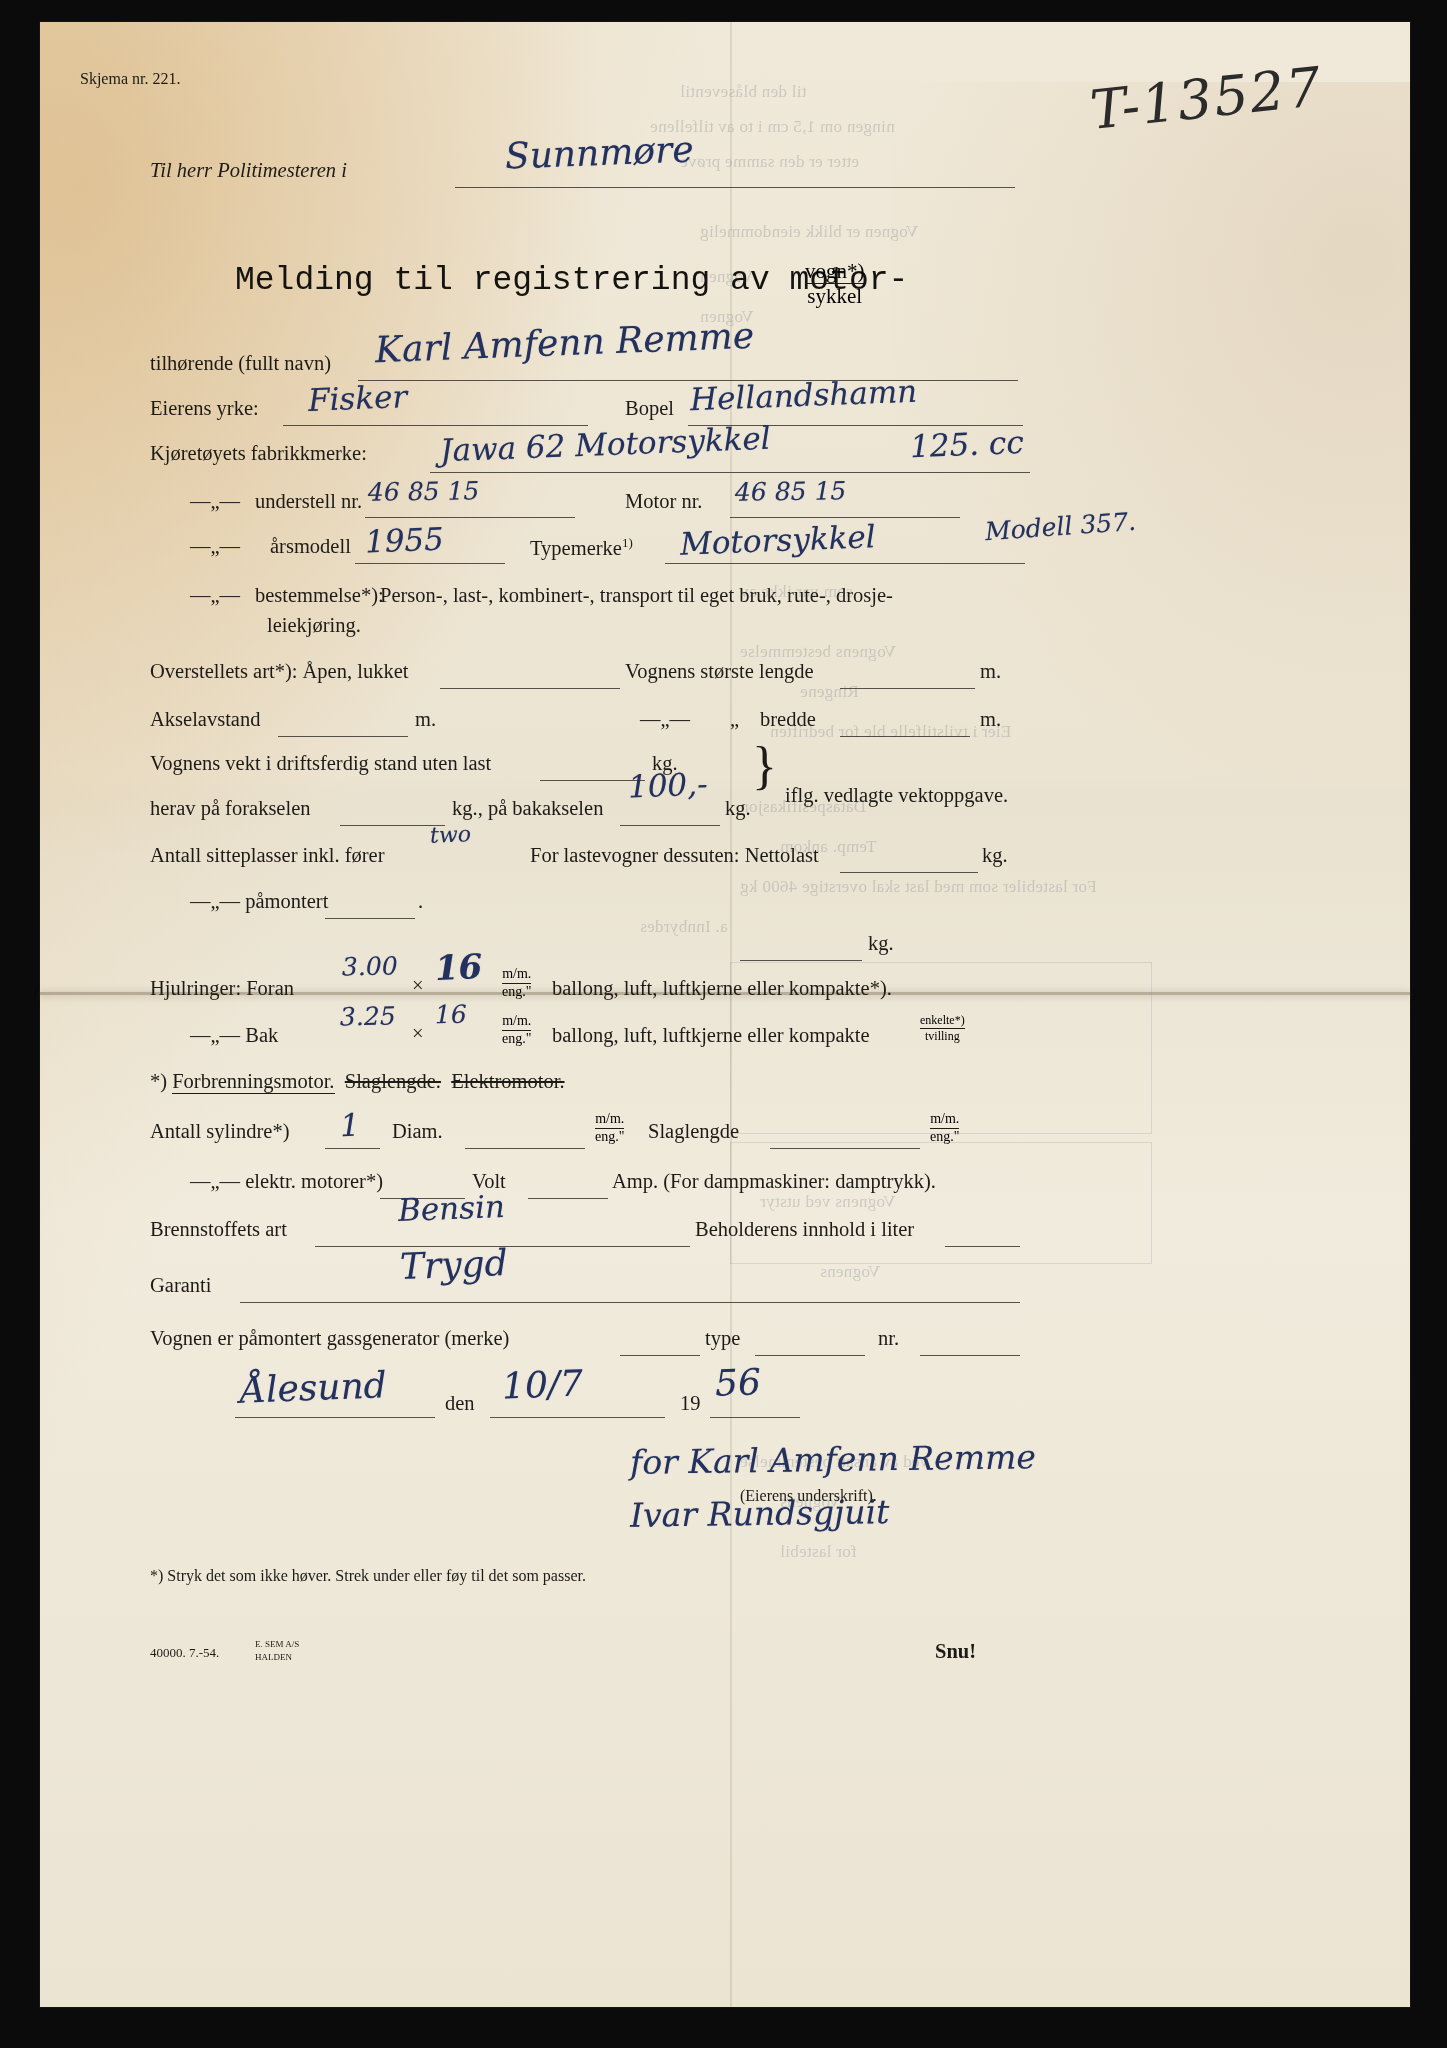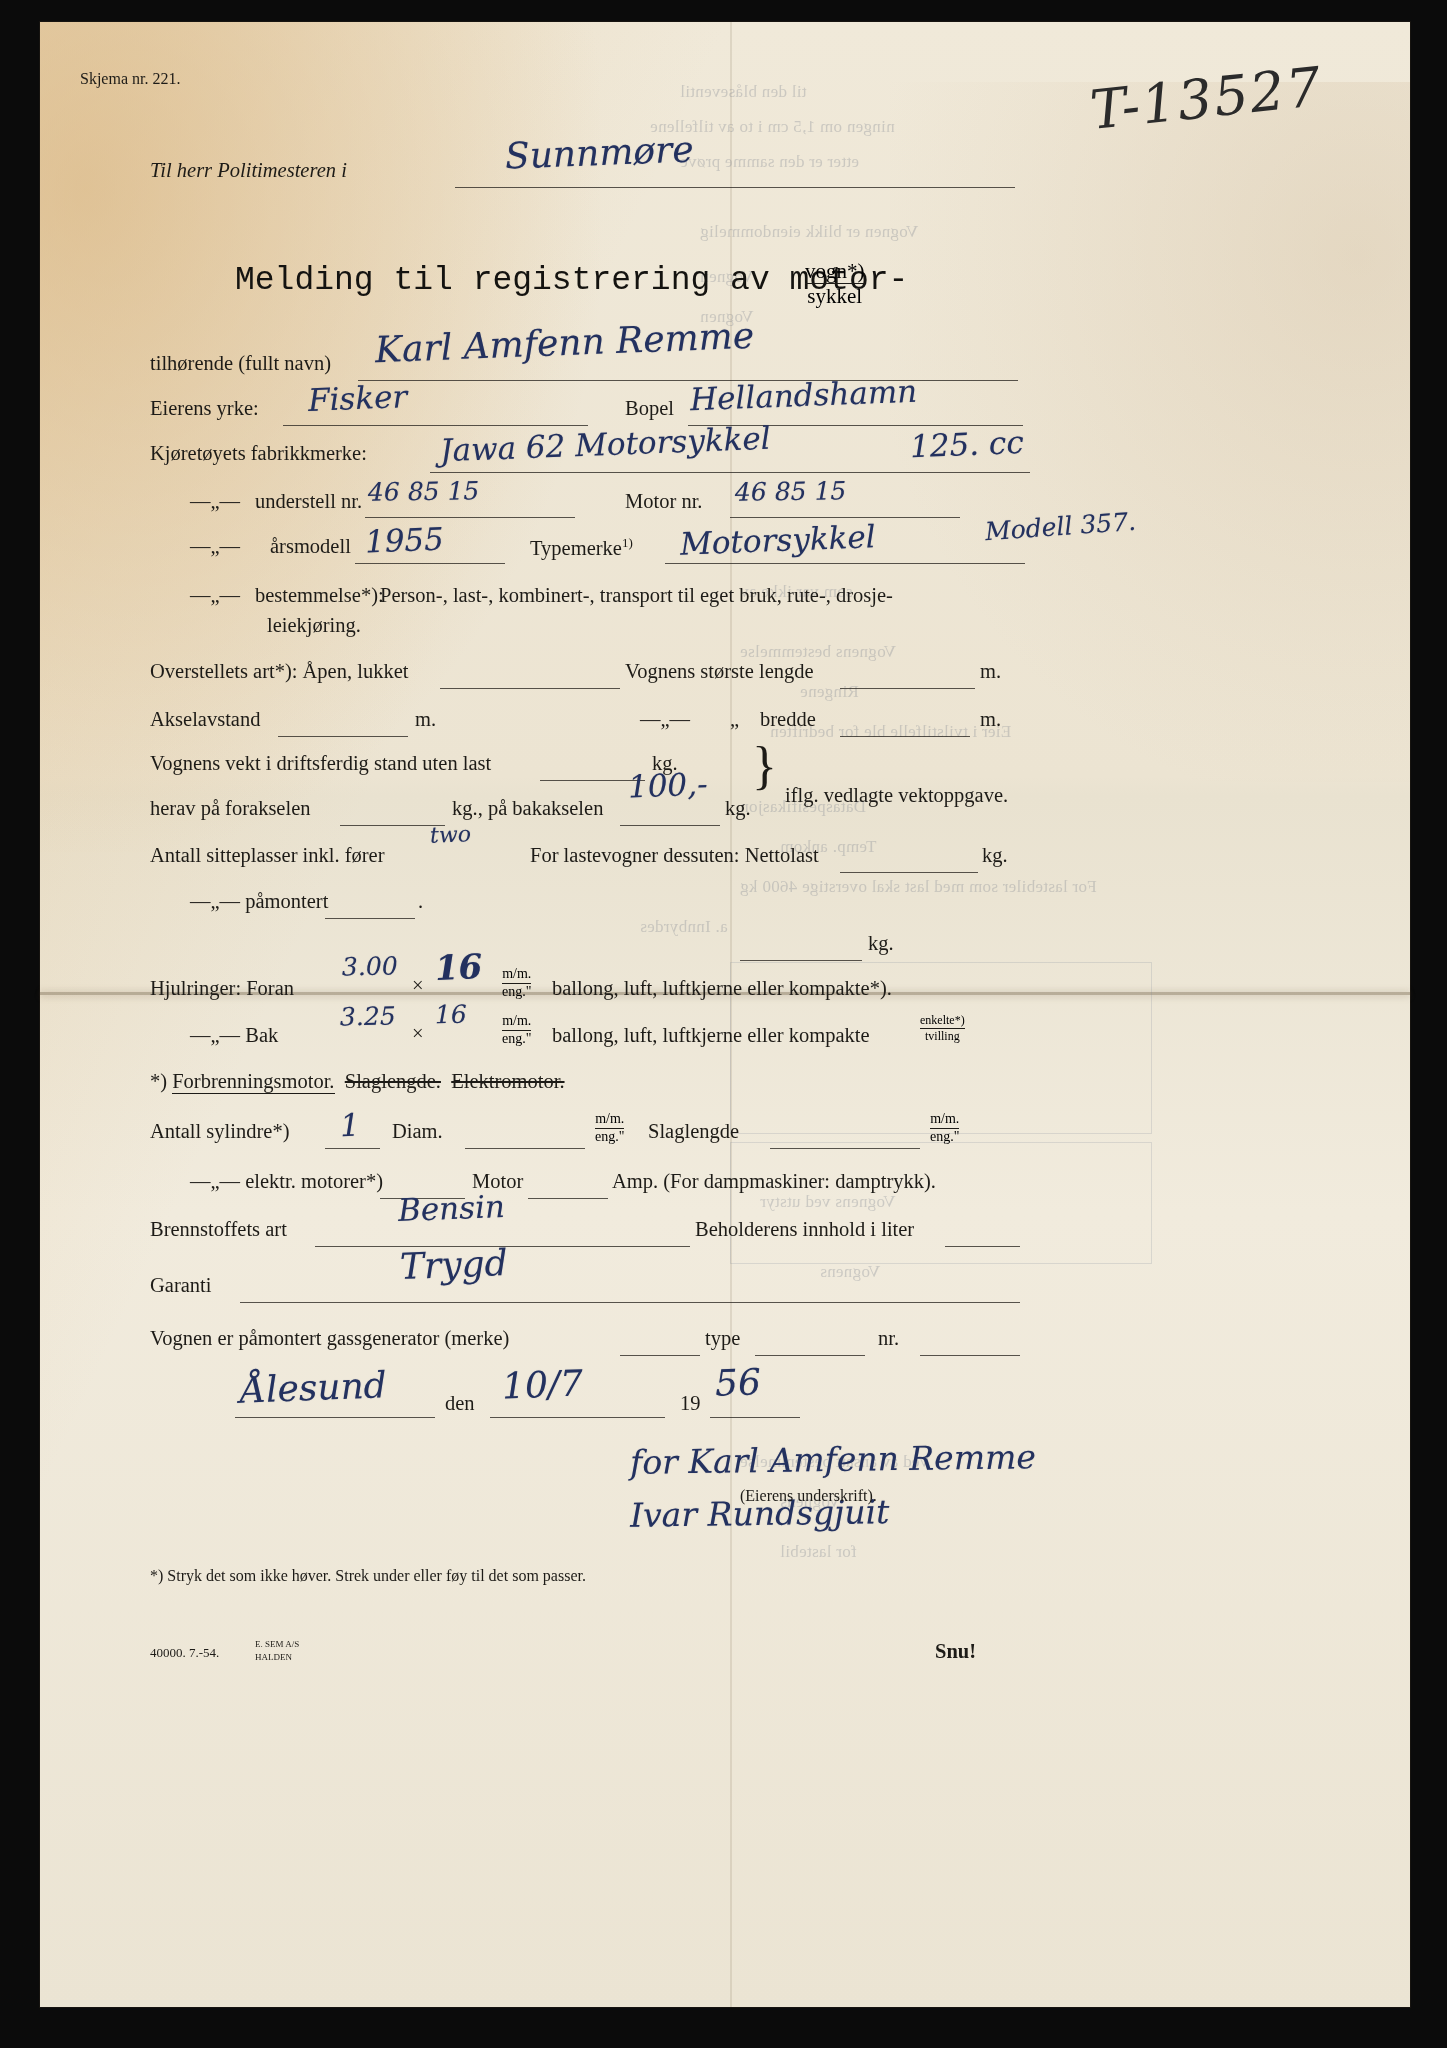--- a/index.html
+++ b/index.html
@@ -327,21 +327,21 @@
     <div class="t" style="left:608px; top:1098px;">Slaglengde</div>
     <div class="line" style="left:730px; top:1126px; width:150px;"></div>
     <div class="fracwrap" style="left:890px; top:1090px; font-size:14px;">
       <span class="top">m/m.</span>
       <span class="bar"></span>
       <span class="bot">eng."</span>
     </div>
 
     <div class="t" style="left:150px; top:1148px;">—„— elektr. motorer*)</div>
     <div class="line" style="left:340px; top:1176px; width:85px;"></div>
-    <div class="t" style="left:432px; top:1148px;">Motor</div>
+    <div class="t" style="left:432px; top:1148px;">Volt</div>
     <div class="line" style="left:488px; top:1176px; width:80px;"></div>
     <div class="t" style="left:572px; top:1148px;">Amp.  (For dampmaskiner:  damptrykk).</div>
 
     <div class="t" style="left:110px; top:1196px;">Brennstoffets art</div>
     <div class="line" style="left:275px; top:1224px; width:375px;"></div>
     <div class="hw" style="left:358px; top:1168px;">Bensin</div>
     <div class="t" style="left:655px; top:1196px;">Beholderens innhold i liter</div>
     <div class="line" style="left:905px; top:1224px; width:75px;"></div>
 
     <div class="t" style="left:110px; top:1252px;">Garanti</div>

